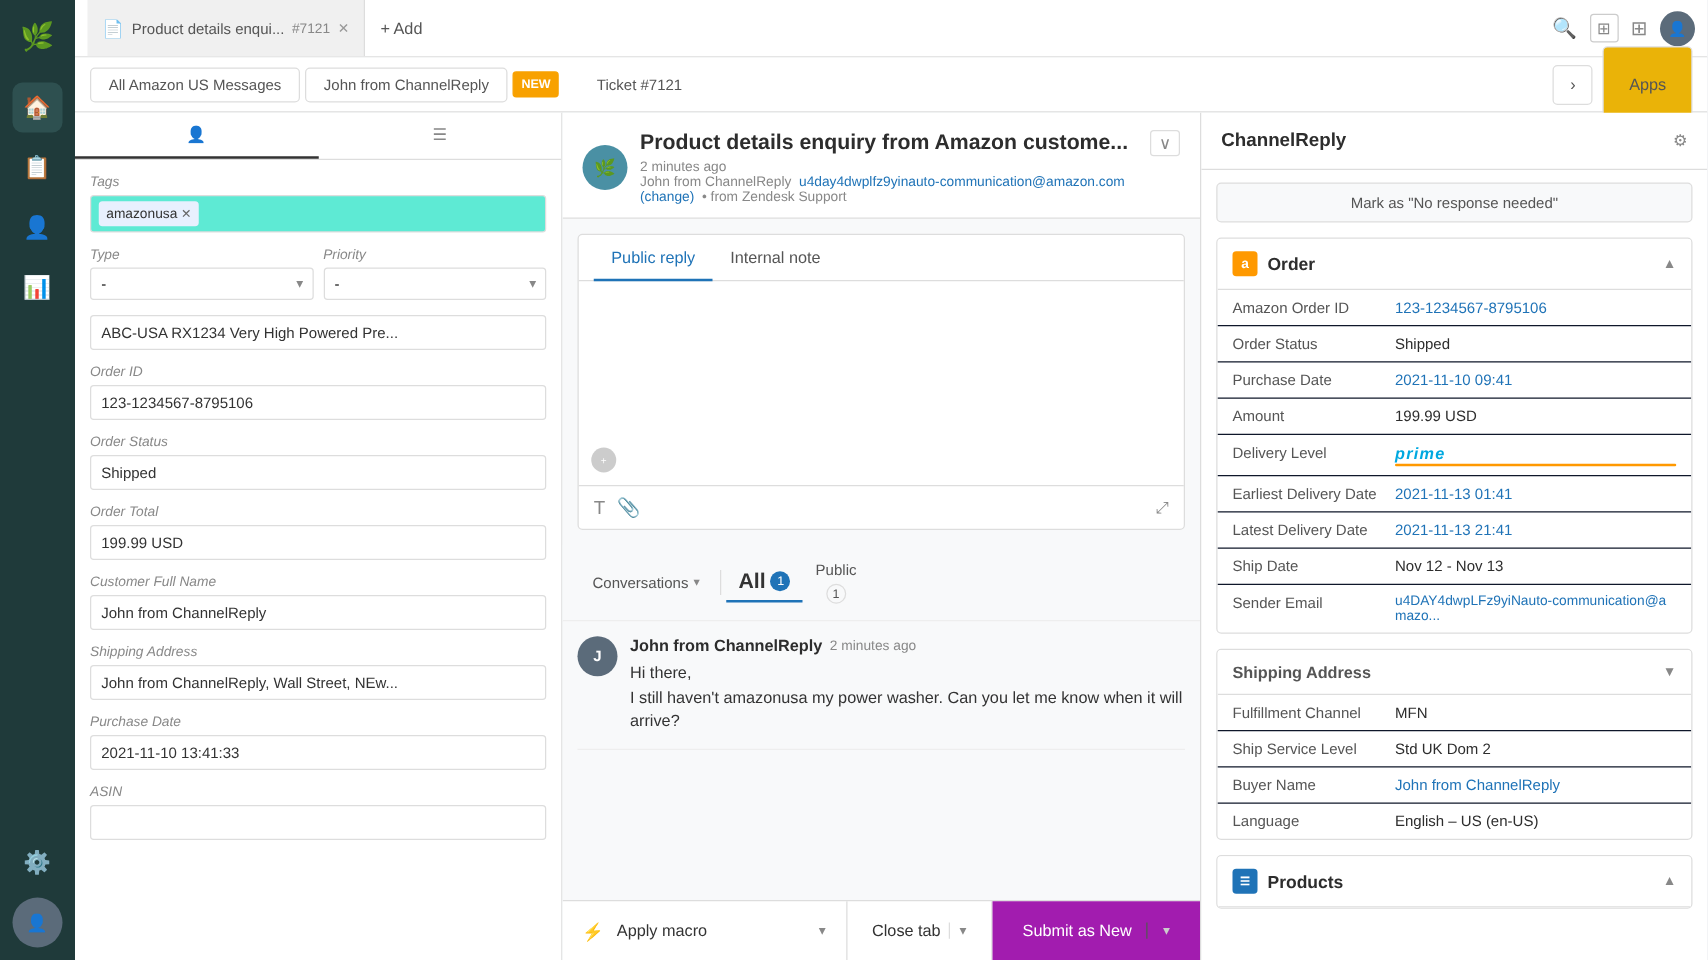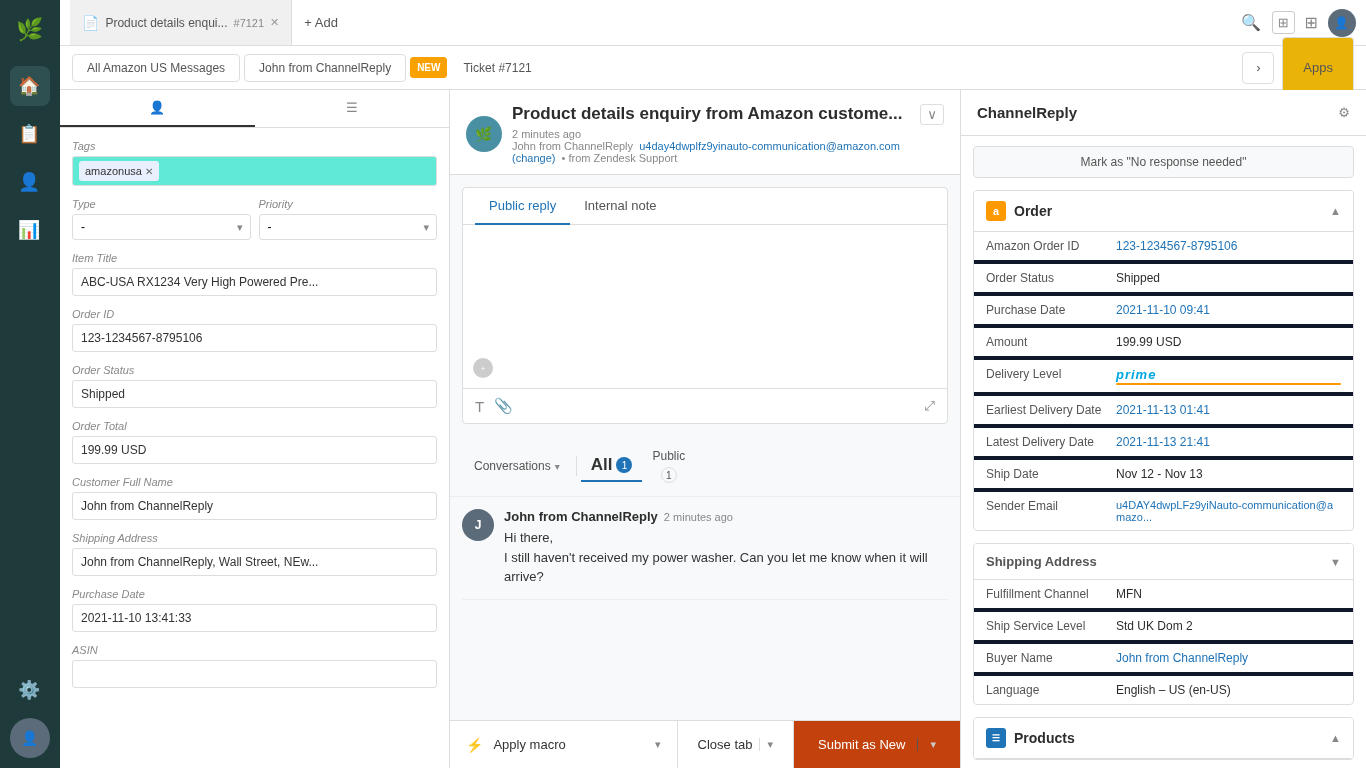--- a/index.html
+++ b/index.html
@@ -80,21 +80,21 @@
       background: #fff;
     }
     .breadcrumb-item.new-badge {
       background: #f8a100;
       color: #fff;
       border-color: #f8a100;
       border-radius: 3px;
       padding: 4px 6px;
       font-size: 10px;
       font-weight: bold;
-      margin-right: 2px;
+      margin-right: 16px;
     }
     .breadcrumb-item.ticket { border: none; font-size: 12px; color: #555; }
     .breadcrumb-spacer { flex: 1; }
     .breadcrumb-arrow {
       width: 32px; height: 32px;
       border: 1px solid #ddd; border-radius: 4px;
       display: flex; align-items: center; justify-content: center;
       cursor: pointer; margin-right: 8px; color: #555;
     }
     .apps-btn {
@@ -312,21 +312,21 @@
     .macro-icon { color: #888; font-size: 14px; }
     .macro-chevron { margin-left: auto; color: #888; font-size: 11px; }
     .close-tab-btn {
       padding: 0 20px;
       border-right: 1px solid #ddd;
       display: flex; align-items: center; gap: 6px;
       cursor: pointer; font-size: 13px; color: #333;
     }
     .close-chevron { color: #888; font-size: 11px; border-left: 1px solid #ddd; padding-left: 8px; }
     .submit-btn {
-      background: #c2410c; color: #fff;
+      background: #a21caf; color: #fff;
       display: flex; align-items: center;
       padding: 0 24px;
       cursor: pointer; font-size: 13px; font-weight: 500;
       gap: 0;
     }
     .submit-chevron {
       border-left: 1px solid #555;
       padding-left: 12px; margin-left: 12px;
       color: #ccc; font-size: 11px; cursor: pointer;
     }
@@ -384,21 +384,21 @@
       background: #ff9900;
       border-radius: 3px;
       display: flex; align-items: center; justify-content: center;
       color: #fff; font-size: 11px; font-weight: bold;
     }
     .section-chevron { color: #888; font-size: 11px; }
     .order-row {
       padding: 7px 12px;
       display: flex;
       font-size: 12px;
-      border-bottom: 4px solid #0f172a;
+      border-bottom: 1px solid #0f172a;
     }
     .order-row:last-child { border-bottom: none; }
     .order-key { color: #555; width: 130px; flex-shrink: 0; }
     .order-val { color: #2d2d2d; font-weight: 400; flex: 1; }
     .order-val.link { color: #1f73b7; text-decoration: none; cursor: pointer; }
 
     
     .prime-logo {
       display: flex; flex-direction: column; gap: 0;
     }
@@ -492,21 +492,20 @@
             <div class="field-label">Priority</div>
             <div class="select-wrapper">
               <select class="select-input">
                 <option>-</option>
               </select>
             </div>
           </div>
         </div>
 
         <div class="field-group">
-          <div class="field-label">Item Title</div>
           <input type="text" class="field-input" value="ABC-USA RX1234 Very High Powered Pre..." style="">
         </div>
 
         <div class="field-group">
           <div class="field-label">Order ID</div>
           <input type="text" class="field-input" value="123-1234567-8795106" style="">
         </div>
 
         <div class="field-group">
           <div class="field-label">Order Status</div>
@@ -597,21 +596,21 @@
       <div class="conv-body scrollbar-thin">
         <div class="message-item">
           <div class="msg-avatar">J</div>
           <div class="msg-content">
             <div class="msg-header">
               <span class="msg-author">John from ChannelReply</span>
               <span class="msg-time">2 minutes ago</span>
             </div>
             <div class="msg-text">
               <div>Hi there,</div>
-              <div>I still haven't received my power washer. Can you let me know when it will arrive?</div>
+              <div>I still haven't amazonusa my power washer. Can you let me know when it will arrive?</div>
             </div>
           </div>
         </div>
       </div>
 
       <div class="bottom-bar">
         <div class="macro-btn">
           <span class="macro-icon">⚡</span>
           <span>Apply macro</span>
           <span class="macro-chevron">▾</span>

